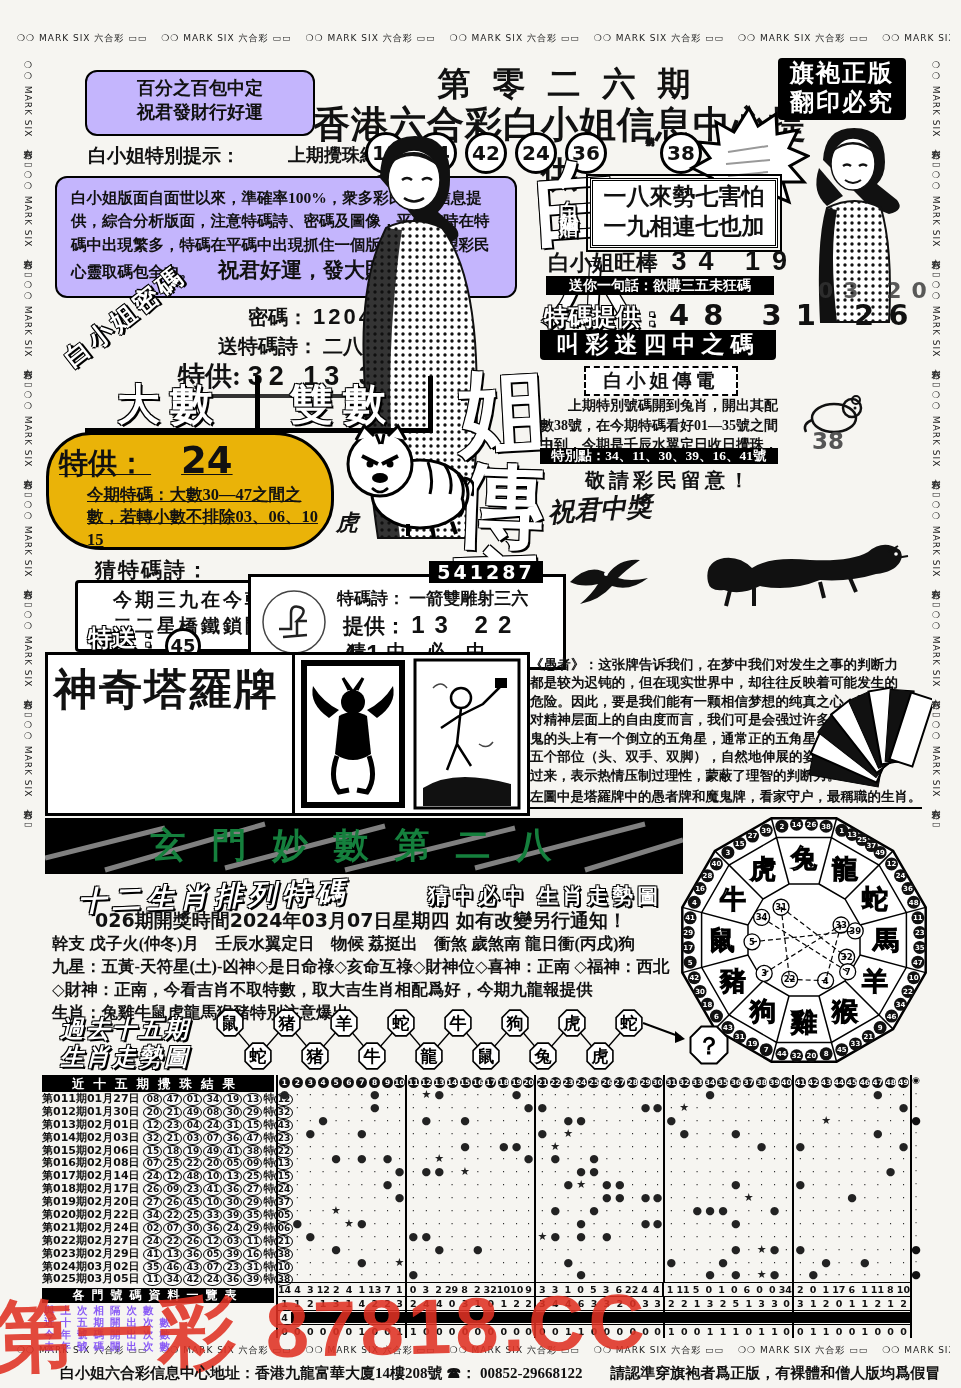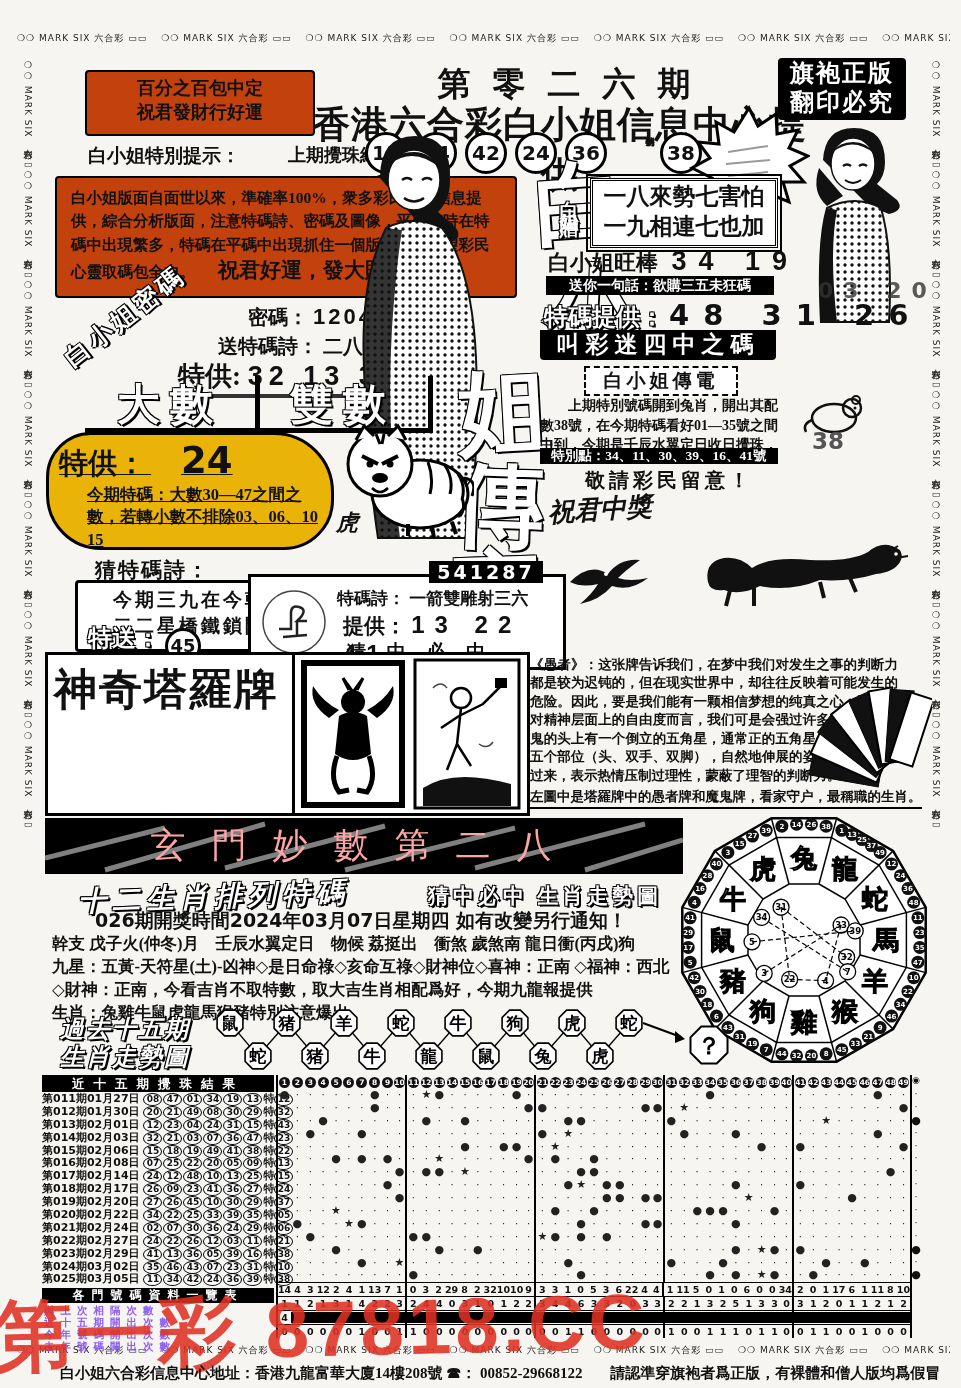--- a/index.html
+++ b/index.html
@@ -7,21 +7,21 @@
        font-family:"DejaVu Sans","Liberation Sans",sans-serif;color:#111;overflow:hidden;}
   .abs{position:absolute;}
   .serif{font-family:"Liberation Serif","DejaVu Serif",serif;}
   .b{font-weight:bold;}
   .out{color:#fff;text-shadow:-1px -1px 0 #000,1px -1px 0 #000,-1px 1px 0 #000,1px 1px 0 #000,2px 2px 0 #000;}
   .page{position:absolute;left:0;top:0;width:961px;height:1388px;background:#f6f5f1;}
   .strip{color:#222;font-size:9px;letter-spacing:1px;white-space:nowrap;overflow:hidden;}
   .vstrip{writing-mode:vertical-rl;}
   .ball{display:inline-block;width:36px;height:36px;border:3.5px solid #000;border-radius:50%;
         background:#fff;text-align:center;line-height:36px;font-size:20px;font-weight:900;margin-right:8px;}
-  .roundbox{border:2.5px solid #000;border-radius:4px;background:#c2410c;}
+  .roundbox{border:2.5px solid #000;border-radius:12px;background:#c4b5fd;}
   .blackbar{background:#000;color:#fff;}
   .dashedbox{border:2.5px dashed #000;}
   .mini-oval{display:inline-block;width:17px;height:11px;border:1.2px solid #000;border-radius:50%;
         text-align:center;line-height:11px;font-size:9px;font-weight:800;margin-right:1px;background:#fff;}
   .trow{height:12.9px;white-space:nowrap;font-size:11px;font-weight:700;line-height:12.9px;}
   .mgrid{display:grid;grid-template-columns:repeat(49,1fr);}
   .mcell{text-align:center;font-size:10px;line-height:12.9px;height:12.9px;color:#222;overflow:hidden;}
   .mhead{height:14px;}
   .mnum{display:inline-block;width:11px;height:11px;border-radius:50%;background:#111;color:#fff;
         font-size:7.5px;line-height:11px;text-align:center;font-weight:700;}
@@ -272,21 +272,21 @@
       <g transform="rotate(18)">
           <rect x="-12" y="-86" width="24" height="70" fill="#fff" stroke="#000" stroke-width="2"></rect>
         </g>
     </g>
   </svg>
 
   <div class="abs blackbar" style="left:45px;top:818px;width:638px;height:56px;overflow:hidden;">
     <svg width="638" height="56" style="position:absolute;left:0;top:0;">
         <path d="M0 40 L120 10 M60 52 L220 6 M180 50 L340 8 M300 52 L470 10 M430 50 L600 6 M540 52 L638 22" stroke="#fff" stroke-width="5" opacity=".5"></path>
       </svg>
-    <div class="serif" style="position:relative;font-size:35px;font-weight:400;color:#fca5a5;letter-spacing:26px;text-align:center;line-height:56px;border-radius:14px;">玄門妙數第二八</div>
+    <div class="serif" style="position:relative;font-size:35px;font-weight:700;color:#15803d;letter-spacing:26px;text-align:center;line-height:56px;border-radius:14px;">玄門妙數第二八</div>
   </div>
   <div class="abs out serif" style="left:78px;top:878px;font-size:28px;font-weight:900;font-style:italic;letter-spacing:6px;transform:rotate(-2deg);">十二生肖排列特碼</div>
   <div class="abs out serif" style="left:428px;top:882px;font-size:21px;font-weight:900;letter-spacing:4px;">猜中必中 生肖走勢圖</div>
   <div class="abs b" style="left:95px;top:908px;font-size:19px;">026期開獎時間2024年03月07日星期四 如有改變另行通知！</div>
   <div class="abs serif b" style="left:52px;top:932px;width:632px;font-size:16.5px;line-height:1.4;">
     <div>幹支 戊子火(仲冬)月　壬辰水翼定日　物候 荔挺出　衝煞 歲煞南 龍日衝(丙戌)狗</div>
     <div>九星：五黃-天符星(土)-凶神◇是日命祿◇亥命互祿◇財神位◇喜神：正南 ◇福神：西北 ◇財神：正南，今看吉肖不取特數，取大吉生肖相配爲好，今期九龍報提供</div>
     <div>生肖：兔雞牛鼠虎龍馬猴豬特別注意爆出.</div>
   </div>
 

